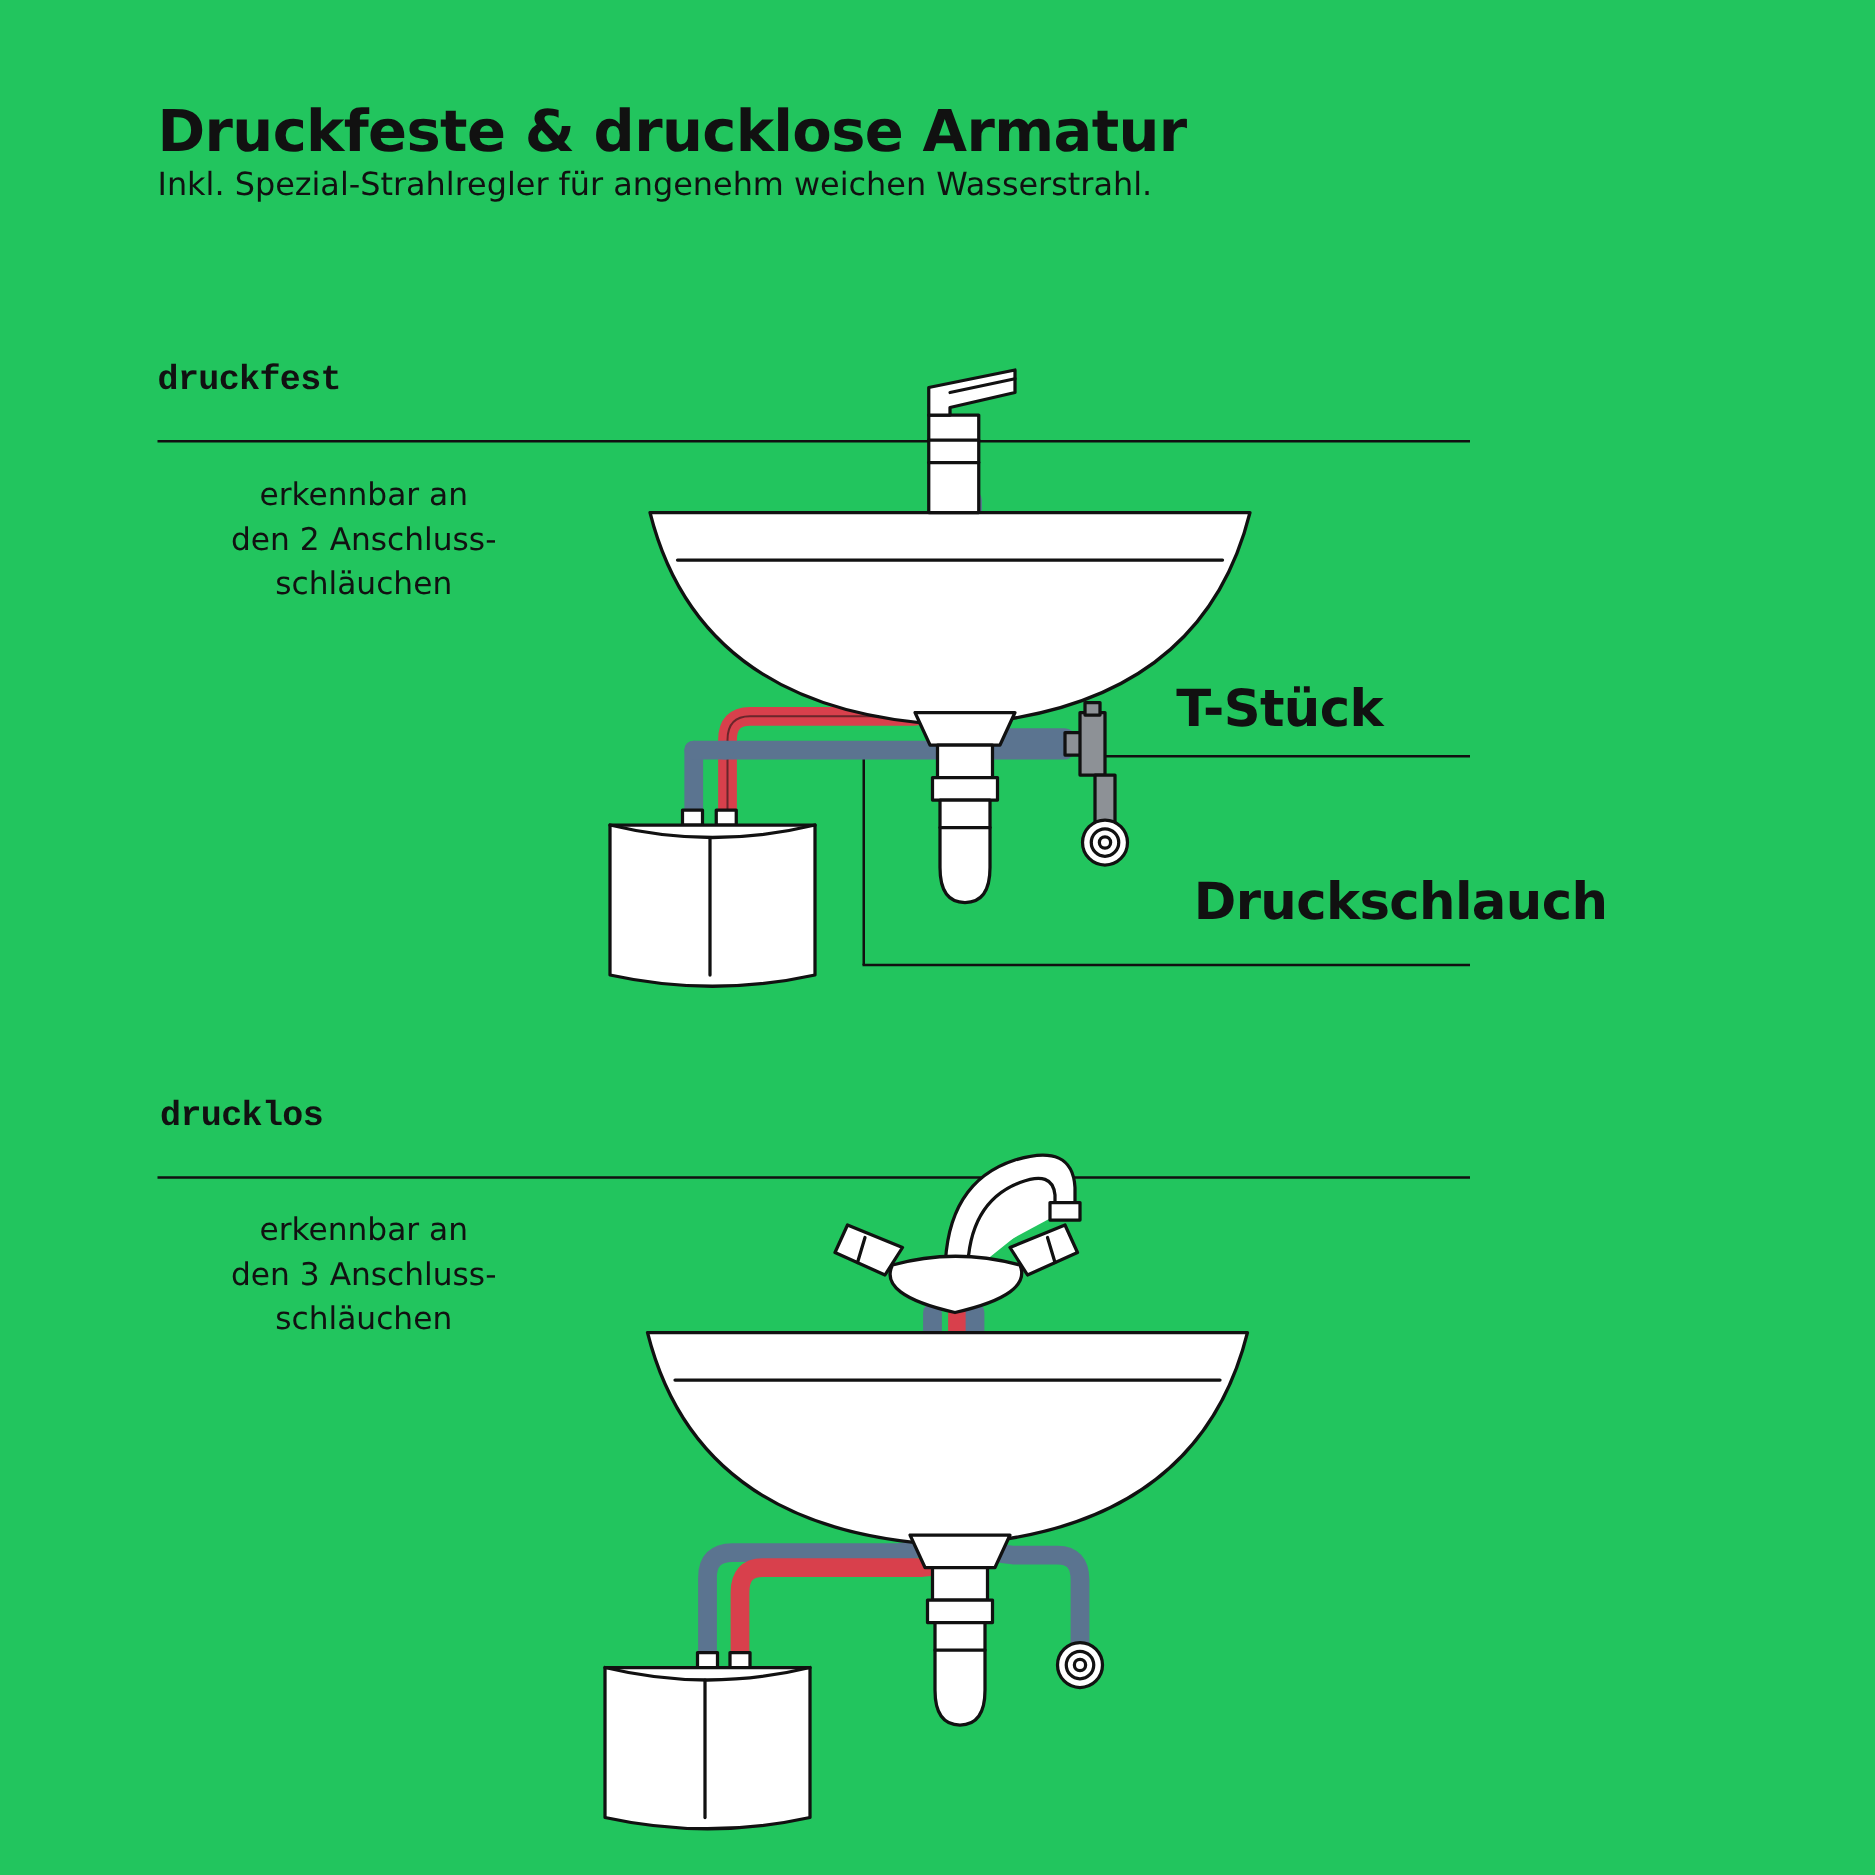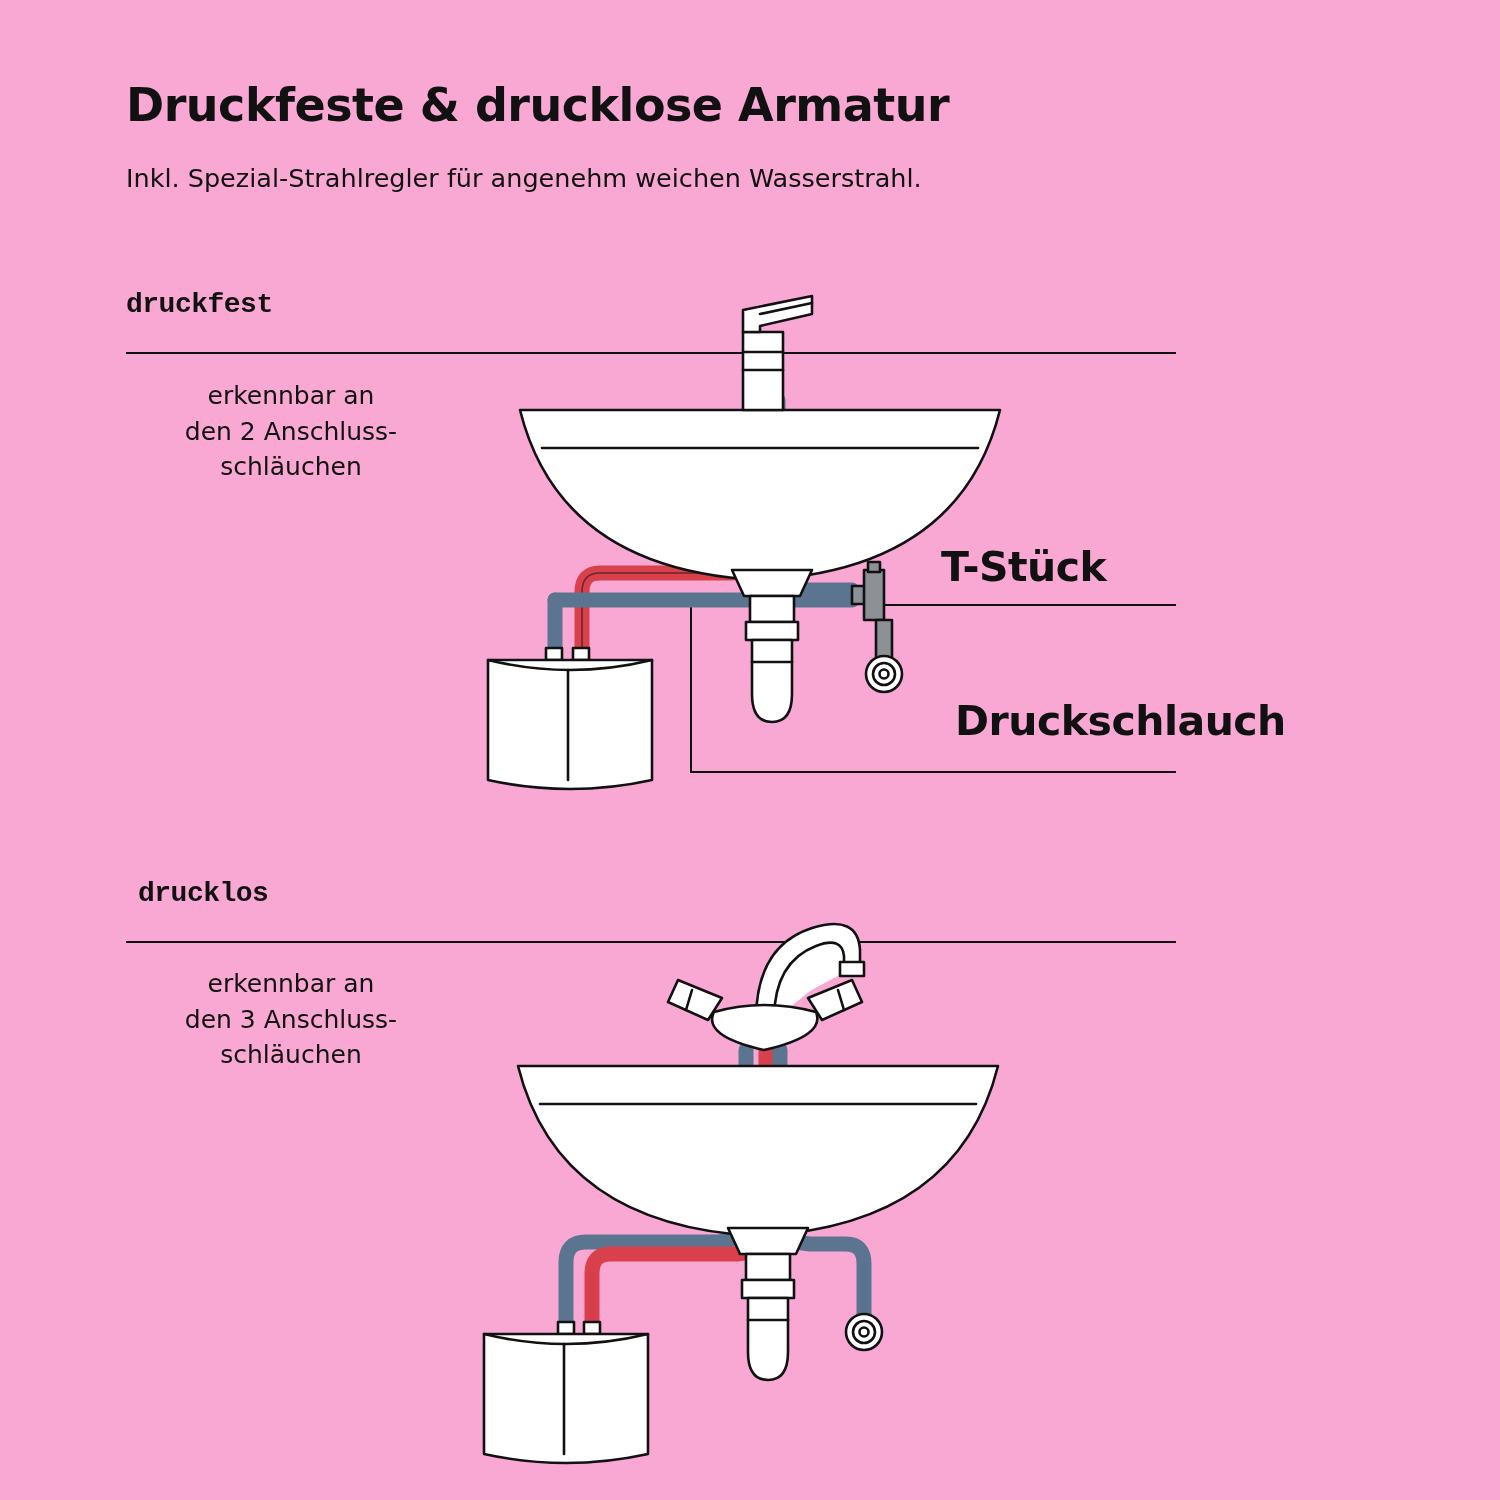--- a/index.html
+++ b/index.html
@@ -7,21 +7,21 @@
     padding: 0;
     background: #ffffff;
   }
   body {
     font-family: "DejaVu Sans", sans-serif;
   }
   #page {
     position: relative;
     width: 1500px;
     height: 1500px;
-    background: #f9a8d4;
+    background: #22c55e;
     overflow: hidden;
   }
 
   
   #header {
     position: absolute;
     left: 126px;
     top: 80px;
     width: 1260px;
   }
@@ -29,21 +29,21 @@
     font-size: 46px;
     font-weight: bold;
     letter-spacing: -0.5px;
     color: #111111;
     line-height: 1.1;
     margin: 0;
   }
   #subtitle {
     font-size: 25.5px;
     color: #111111;
-    margin-top: 32px;
+    margin-top: 2px;
     line-height: 1.2;
   }
 
   
   .section-heading {
     position: absolute;
     font-size: 28px;
     font-weight: bold;
     color: #111111;
     letter-spacing: -0.5px;
@@ -147,21 +147,21 @@
       <circle cx="424" cy="404" r="4.5" fill="#ffffff"></circle>
 
       <path d="M86,378 L102,378 L102,390 L86,390 Z" fill="#ffffff"></path>
       <path d="M113,378 L129,378 L129,390 L113,390 Z" fill="#ffffff"></path>
       <path d="M28,390 L192,390 L192,510 Q110,528 28,510 Z" fill="#ffffff"></path>
       <path d="M28,390 Q110,410 192,390"></path>
       <path d="M108,400 L108,510"></path>
     </g>
   </svg>
 
-  <div class="section-heading" style="left:138px; top:878px;">drucklos</div>
+  <div class="section-heading" style="left:128px; top:878px;">drucklos</div>
   <div class="section-rule" style="left:126px; top:941px; width:1050px;"></div>
   <div class="section-note" style="left:126px; top:966px; width:330px;">erkennbar an
 den 3 Anschluss-
 schläuchen</div>
 
   <svg class="drawing" style="left:460px; top:870px;" width="580" height="600" viewBox="0 0 580 600">
     <g fill="none" stroke="#111111" stroke-width="2.6" stroke-linejoin="round" stroke-linecap="round">
 
       <path d="M286,180 L286,348 Q286,370 258,372 L126,372 Q106,372 106,392 L106,452" stroke="#5b7490" stroke-width="15"></path>
 

